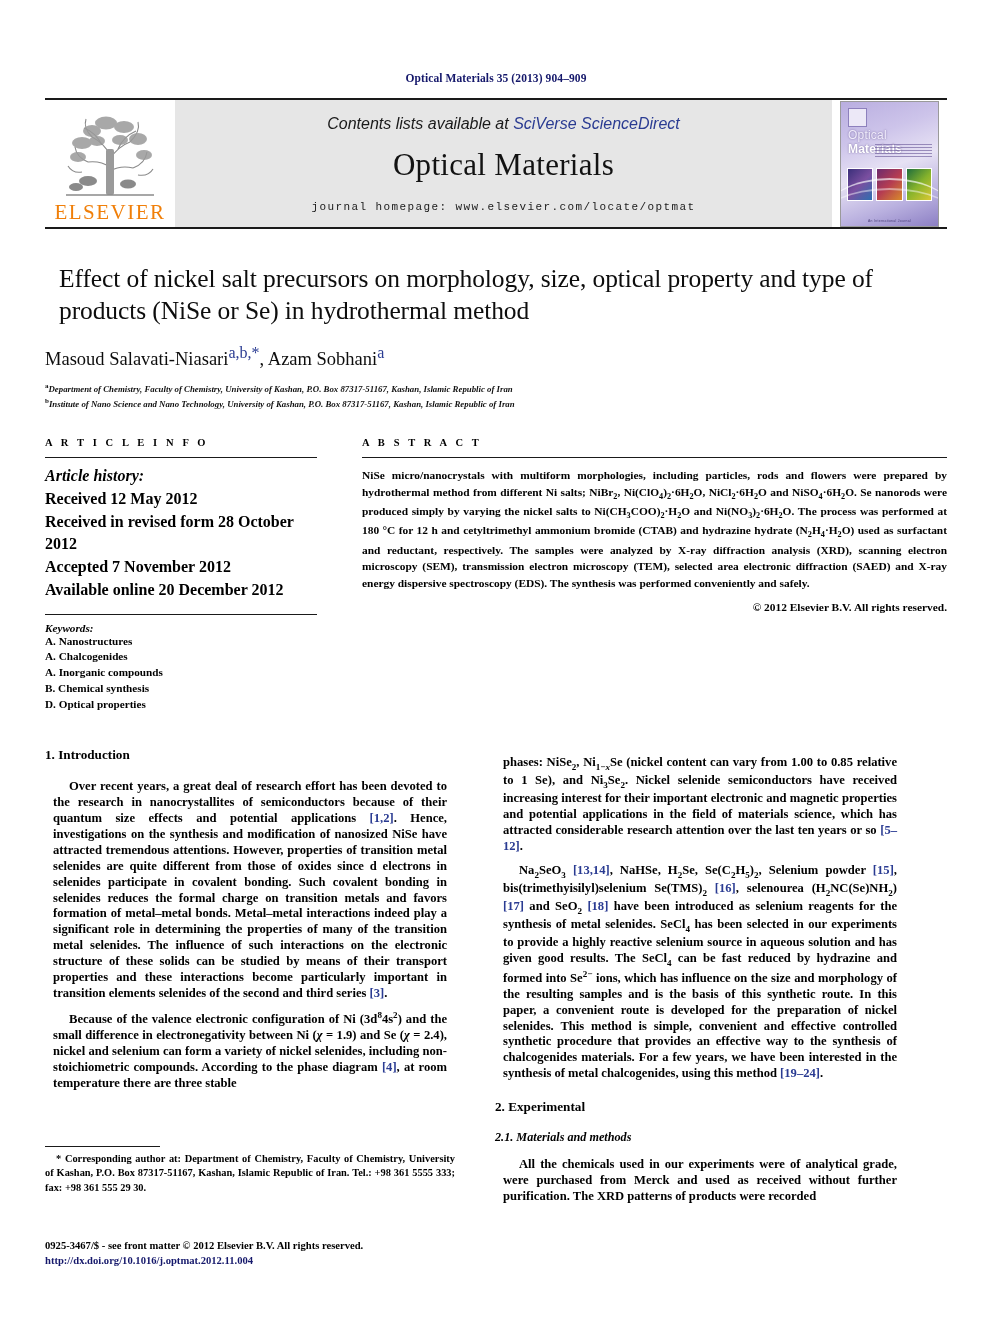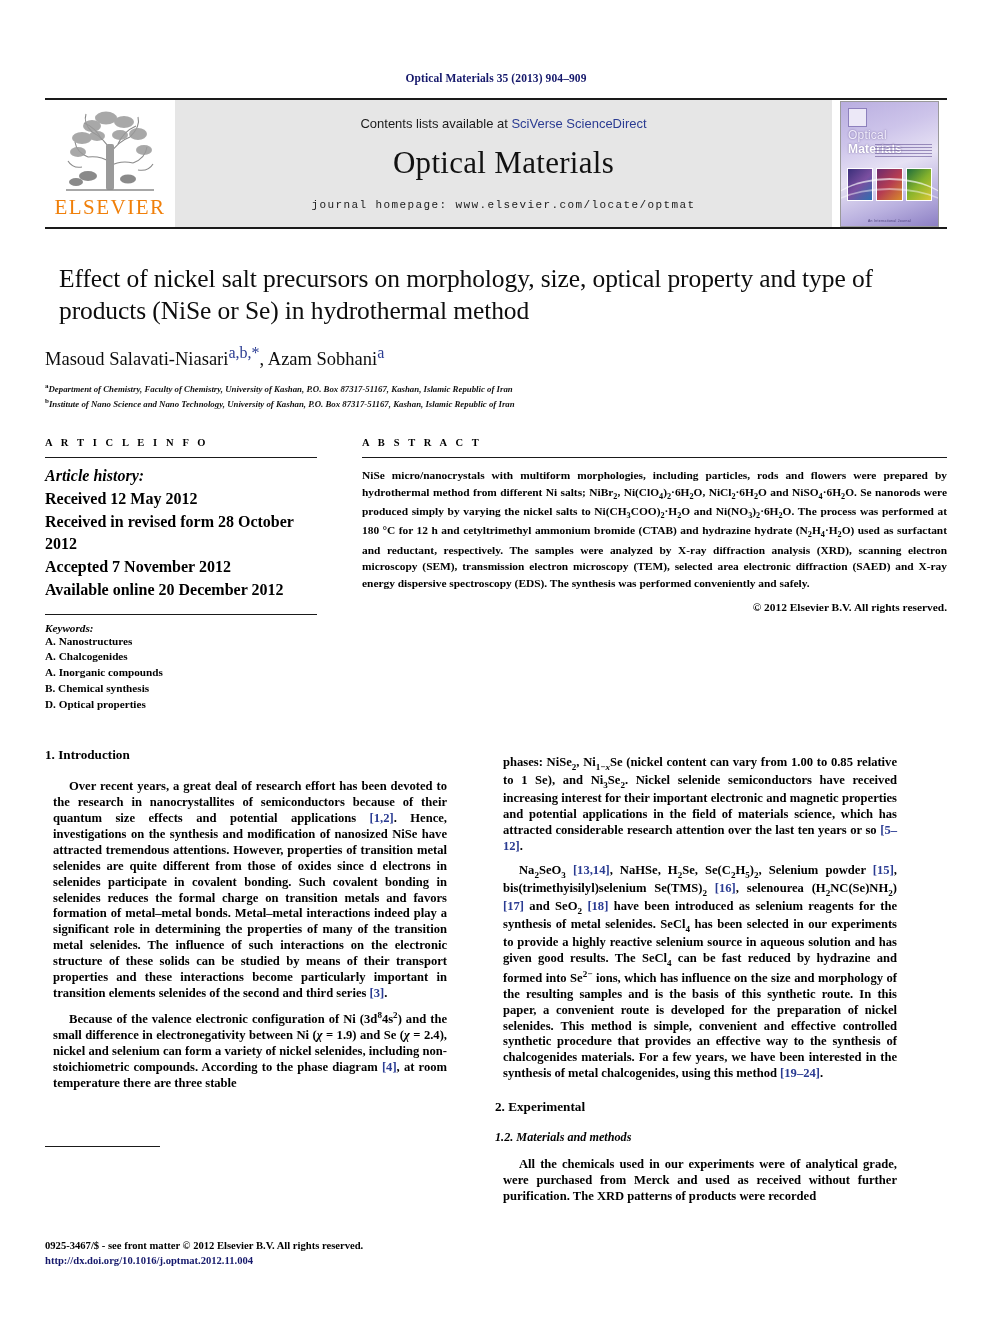--- a/index.html
+++ b/index.html
@@ -41,21 +41,21 @@
     display: flex;
     align-items: stretch;
     box-sizing: content-box;
   }
   .mast-left {
     width: 130px;
     flex: 0 0 130px;
     display: flex;
     flex-direction: column;
     align-items: center;
-    justify-content: flex-start;
+    justify-content: center;
     padding-top: 4px;
     box-sizing: border-box;
   }
   .tree-svg { display:block; }
   .elsevier-word {
     font-family: "Liberation Serif", serif;
     font-size: 21px;
     letter-spacing: 1.5px;
     color: #f07f09;
     line-height: 1;
@@ -65,23 +65,24 @@
     flex: 1 1 auto;
     background: #e6e6e6;
     display: flex;
     flex-direction: column;
     justify-content: center;
     align-items: center;
     margin: 0;
   }
   .contents-line {
     font-family: "Liberation Sans", sans-serif;
-    font-size: 13px;
+    font-size: 16px;
     color: #1a1a1a;
     margin-bottom: 14px;
+    font-style: italic;
   }
   .contents-line .sd-link { color: #2a3b92; }
   .journal-name {
     font-family: "Liberation Serif", serif;
     font-size: 31px;
     color: #121212;
     letter-spacing: .3px;
     margin-bottom: 18px;
   }
   .homepage-line {
@@ -406,27 +407,30 @@
     <div class="bcol">
       <div class="h1">1. Introduction</div>
       <p class="para">Over recent years, a great deal of research effort has been devoted to the research in nanocrystallites of semiconductors because of their quantum size effects and potential applications <span class="ref">[1,2]</span>. Hence, investigations on the synthesis and modification of nanosized NiSe have attracted tremendous attentions. However, properties of transition metal selenides are quite different from those of oxides since d electrons in selenides participate in covalent bonding. Such covalent bonding in selenides reduces the formal charge on transition metals and favors formation of metal–metal bonds. Metal–metal interactions indeed play a significant role in determining the properties of many of the transition metal selenides. The influence of such interactions on the electronic structure of these solids can be studied by means of their transport properties and these interactions become particularly important in transition elements selenides of the second and third series <span class="ref">[3]</span>.</p>
       <p class="para">Because of the valence electronic configuration of Ni (3d<sup class="chem">8</sup>4s<sup class="chem">2</sup>) and the small difference in electronegativity between Ni (<i>χ</i>&nbsp;=&nbsp;1.9) and Se (<i>χ</i>&nbsp;=&nbsp;2.4), nickel and selenium can form a variety of nickel selenides, including non-stoichiometric compounds. According to the phase diagram <span class="ref">[4]</span>, at room temperature there are three stable</p>
     </div>
 
     <div class="bcol">
       <p class="para" style="text-indent:0">phases: NiSe<sub>2</sub>, Ni<sub>1−<i>x</i></sub>Se (nickel content can vary from 1.00 to 0.85 relative to 1 Se), and Ni<sub>3</sub>Se<sub>2</sub>. Nickel selenide semiconductors have received increasing interest for their important electronic and magnetic properties and potential applications in the field of materials science, which has attracted considerable research attention over the last ten years or so <span class="ref">[5–12]</span>.</p>
       <p class="para">Na<sub>2</sub>SeO<sub>3</sub> <span class="ref">[13,14]</span>, NaHSe, H<sub>2</sub>Se, Se(C<sub>2</sub>H<sub>5</sub>)<sub>2</sub>, Selenium powder <span class="ref">[15]</span>, bis(trimethyisilyl)selenium Se(TMS)<sub>2</sub> <span class="ref">[16]</span>, selenourea (H<sub>2</sub>NC(Se)NH<sub>2</sub>) <span class="ref">[17]</span> and SeO<sub>2</sub> <span class="ref">[18]</span> have been introduced as selenium reagents for the synthesis of metal selenides. SeCl<sub>4</sub> has been selected in our experiments to provide a highly reactive selenium source in aqueous solution and has given good results. The SeCl<sub>4</sub> can be fast reduced by hydrazine and formed into Se<sup class="chem">2−</sup> ions, which has influence on the size and morphology of the resulting samples and is the basis of this synthetic route. In this paper, a convenient route is developed for the preparation of nickel selenides. This method is simple, convenient and effective controlled synthetic procedure that provides an effective way to the synthesis of chalcogenides materials. For a few years, we have been interested in the synthesis of metal chalcogenides, using this method <span class="ref">[19–24]</span>.</p>
       <div class="h1" style="margin-top:17px;margin-bottom:0">2. Experimental</div>
-      <div class="h2">1.2. Materials and methods</div>
+      <div class="h2">2.1. Materials and methods</div>
       <p class="para">All the chemicals used in our experiments were of analytical grade, were purchased from Merck and used as received without further purification. The XRD patterns of products were recorded</p>
     </div>
   </div>
 
   <div class="footnote-area">
     <div class="fn-rule"></div>
+    <div class="fn">
+      <span class="ind">* Corresponding author at: Department of Chemistry, Faculty of Chemistry, University of Kashan, P.O. Box 87317-51167, Kashan, Islamic Republic of Iran. Tel.: +98 361 5555 333; fax: +98 361 555 29 30.</span>
+    </div>
   </div>
 
   <div class="colophon">
     <div>0925-3467/$ - see front matter © 2012 Elsevier B.V. All rights reserved.</div>
     <div class="doi">http://dx.doi.org/10.1016/j.optmat.2012.11.004</div>
   </div>
 
 </div>
 
 </body></html>

